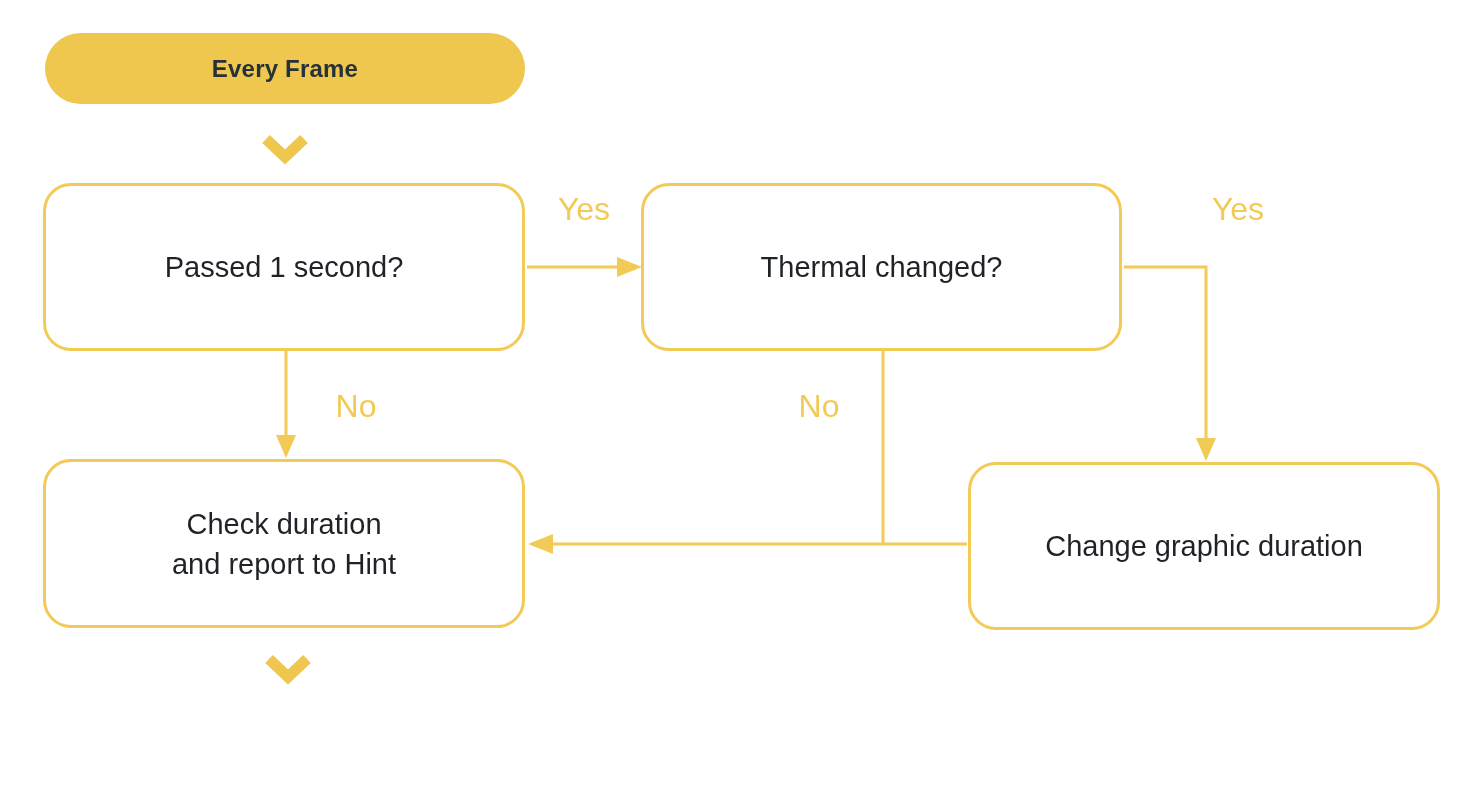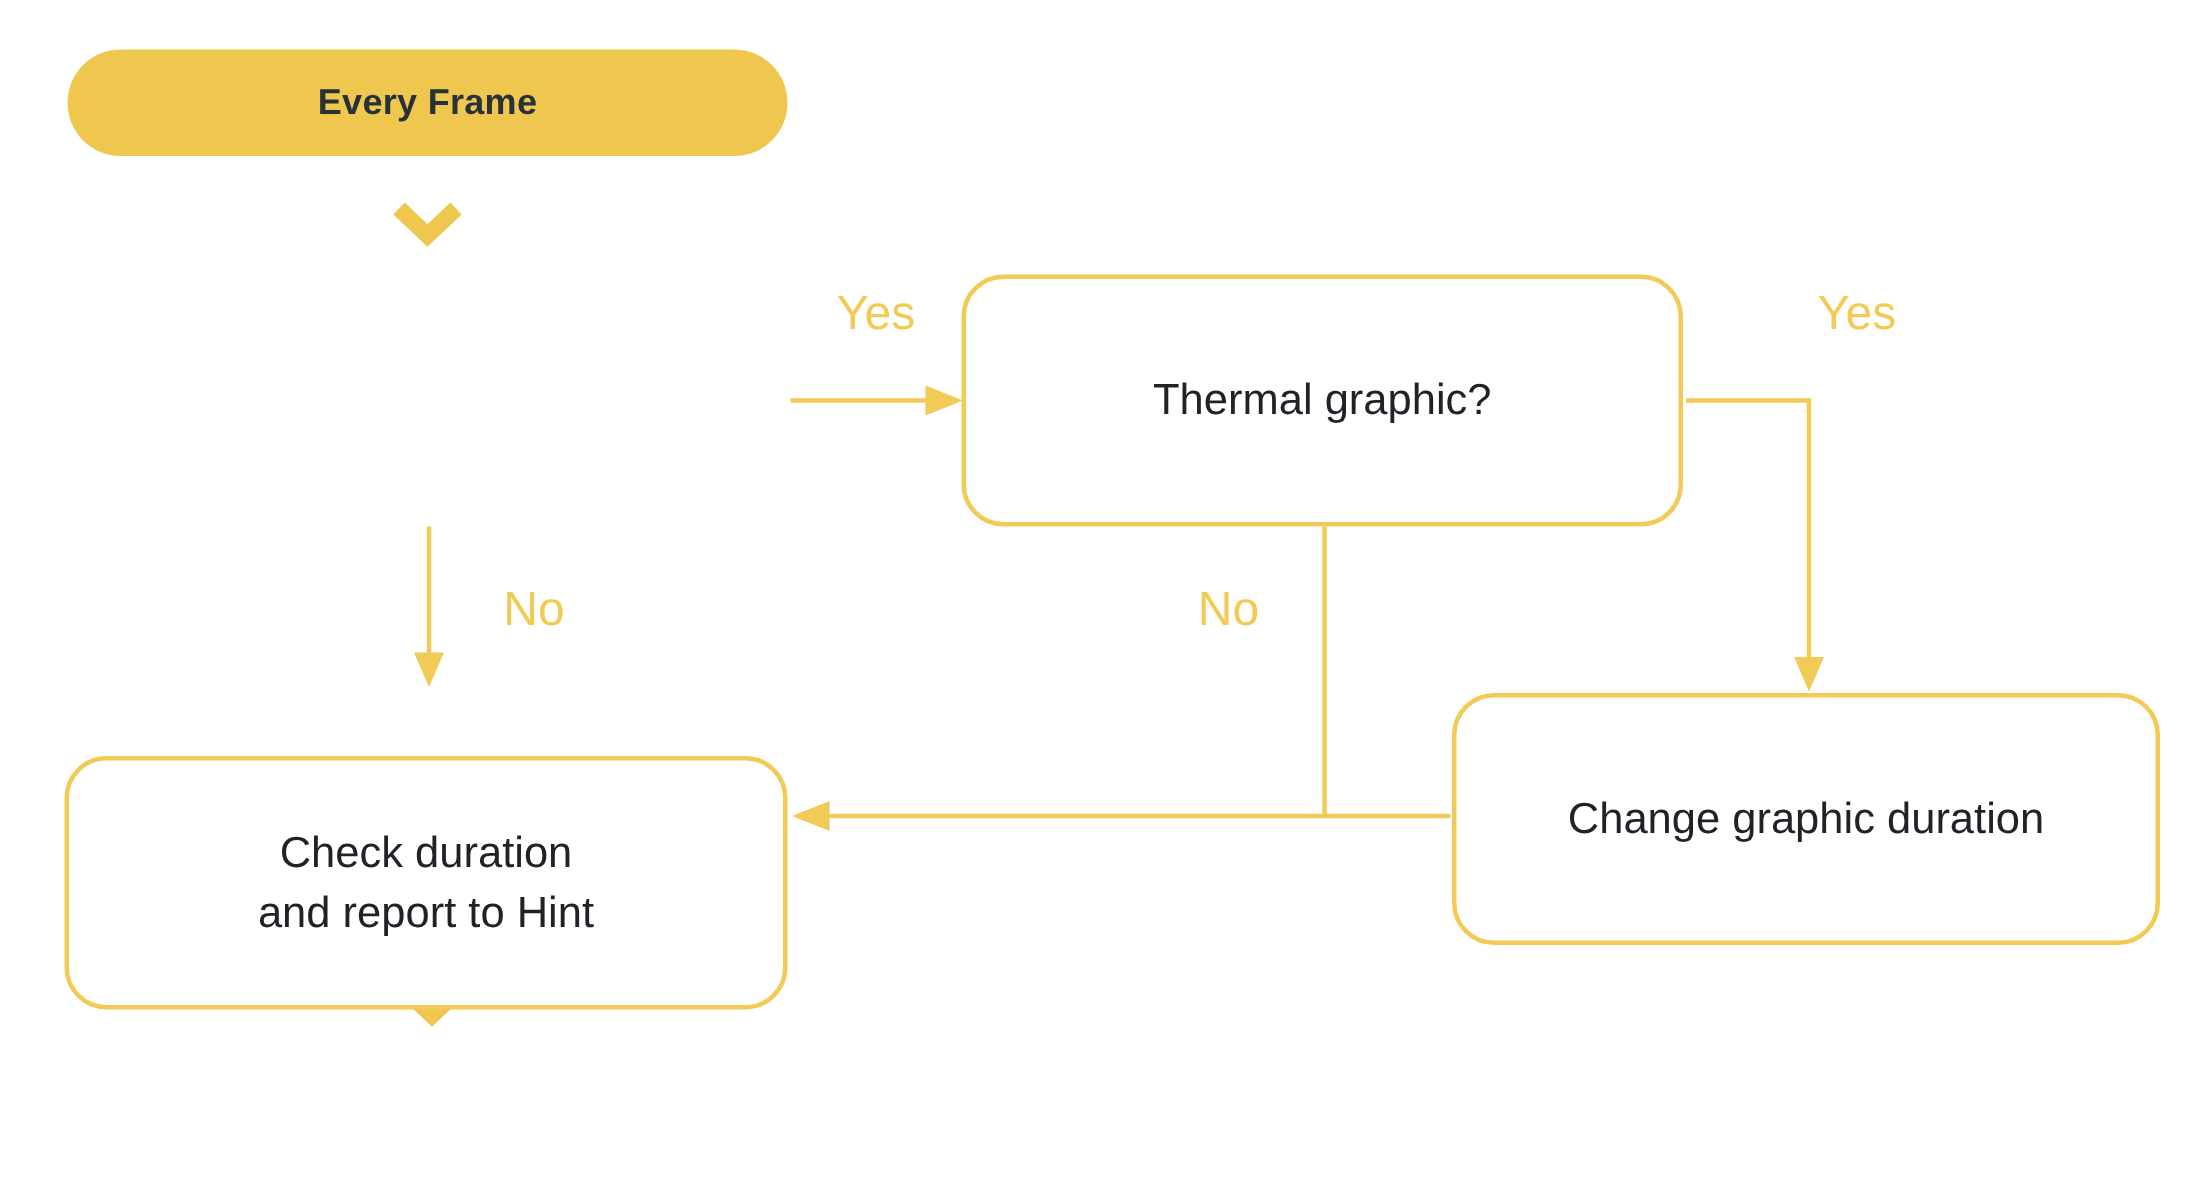--- a/index.html
+++ b/index.html
@@ -76,26 +76,29 @@
     <line class="edge" x1="967" y1="544" x2="550" y2="544"></line>
     <polygon class="head" points="553,534 553,554 528,544"></polygon>
 
     <polyline class="chevron" points="269,659 288,677 307,659"></polyline>
   </svg>
 
   <div class="node terminal" style="left:45px;top:33px;width:480px;height:71px;">
     <span>Every Frame</span>
   </div>
 
+  <div class="node process" style="left:43px;top:183px;width:482px;height:168px;">
+    <span>Passed 1 second?</span>
+  </div>
 
   <div class="node process" style="left:641px;top:183px;width:481px;height:168px;">
-    <span>Thermal graphic?</span>
+    <span>Thermal changed?</span>
   </div>
 
-  <div class="node process" style="left:43px;top:459px;width:482px;height:169px;margin-top:45px;">
+  <div class="node process" style="left:43px;top:459px;width:482px;height:169px;">
     <span>Check duration
 and report to Hint</span>
   </div>
 
   <div class="node process" style="left:968px;top:462px;width:472px;height:168px;">
     <span>Change graphic duration</span>
   </div>
 
 
   <span class="edge-label" style="left:584px;top:209px;">Yes</span>

